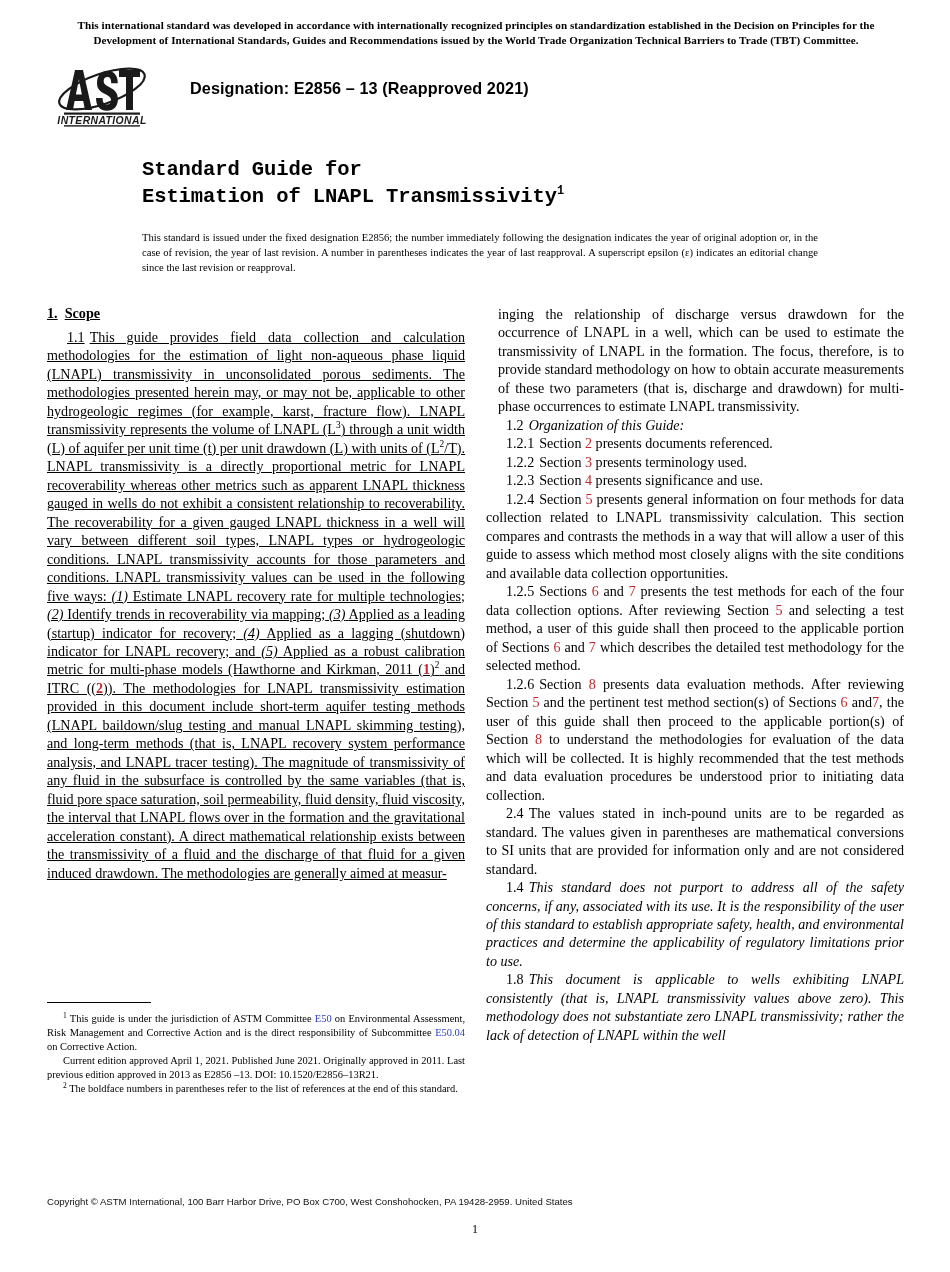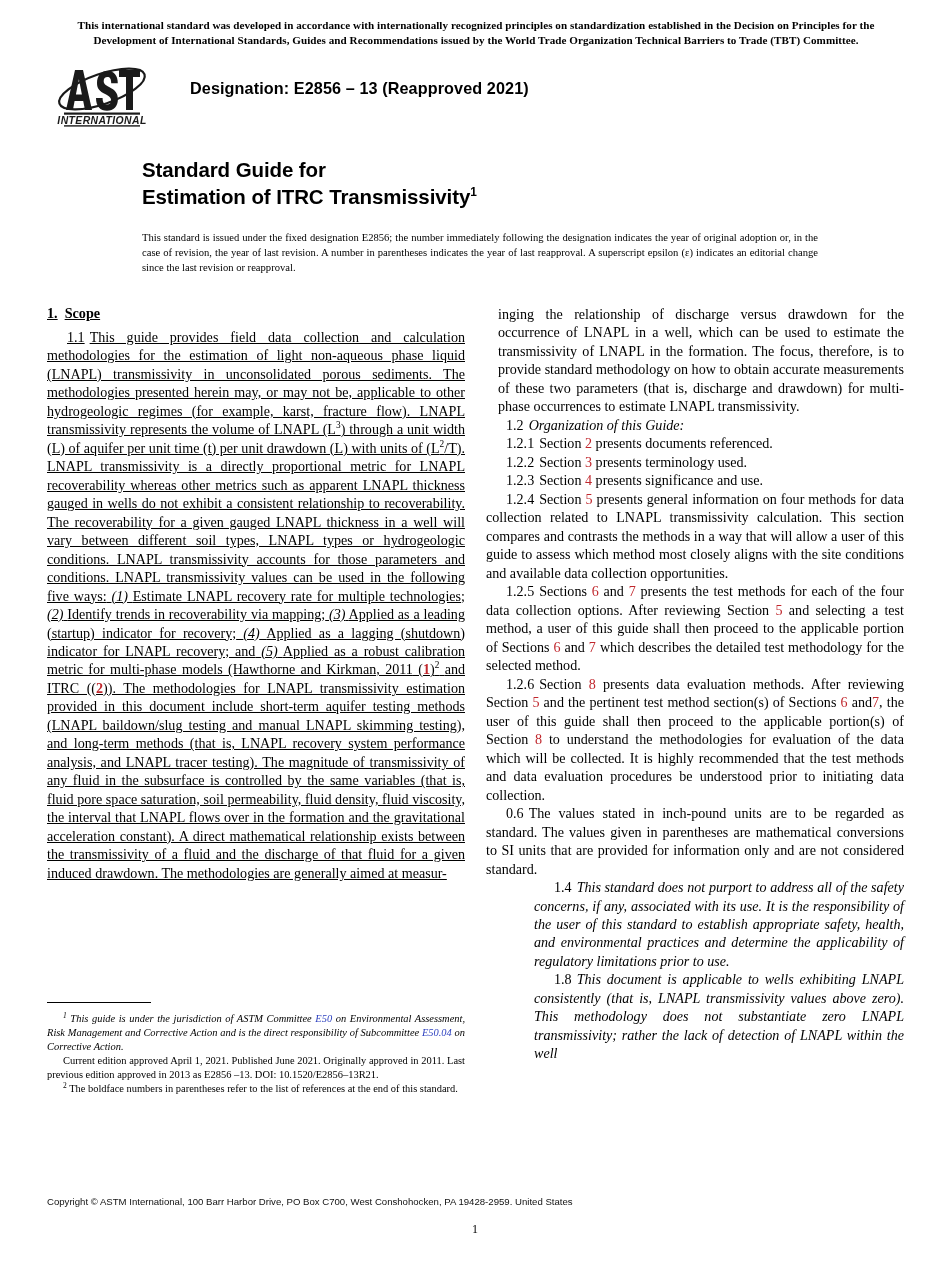--- a/index.html
+++ b/index.html
@@ -62,21 +62,21 @@
     font-weight: bold;
     letter-spacing: 0.1px;
   }
 
   
   .title-block {
     position: absolute;
     left: 142px;
     top: 157px;
     width: 700px;
-    font-family: Liberation Sans, sans-serif;
+    font-family: Liberation Mono, monospace;
     font-size: 20.5px;
     font-weight: bold;
     line-height: 1.30;
     letter-spacing: -0.1px;
   }
   .title-block sup {
     font-size: 0.58em;
     vertical-align: super;
     line-height: 0;
     font-weight: bold;
@@ -119,21 +119,21 @@
   p.para {
     margin: 0;
     text-indent: 20px;
     text-align: justify;
     text-justify: inter-word;
     hyphens: none;
   }
   p.para + p.para { margin-top: 0px; }
   p.gap { margin-top: 12.5px; }
   p.noindent { text-indent: 0; margin-left: 12px; }
-  p.italic { font-style: italic; margin-left: 48px; }
+  p.italic { font-style: italic; }
 
   .lnum { white-space: nowrap; }
   .lnum-sp { display: inline-block; width: 5px; }
 
   sup.sup { font-size: 0.66em; vertical-align: super; line-height: 0; }
 
   
   .xref  { color: #c0272d; }
   .bref  { color: #c0272d; font-weight: bold; }
   .clink { color: #2b3fbf; }
@@ -157,21 +157,21 @@
     font-size: 10.45px;
     line-height: 1.335;
     text-align: justify;
     text-justify: inter-word;
   }
   .footnotes p {
     margin: 0;
     text-indent: 16px;
     text-align: justify;
   }
-  .footnotes p.fn-first { text-indent: 16px; font-style: italic; }
+  .footnotes p.fn-first { text-indent: 16px; }
   .footnotes sup { font-size: 0.72em; vertical-align: super; line-height: 0; }
 
   
   .copyright {
     position: absolute;
     left: 47px;
     top: 1196px;
     width: 860px;
     font-family: "Liberation Sans", sans-serif;
     font-size: 9.6px;
@@ -215,21 +215,21 @@
 
         <text x="46" y="60.5" font-family="Liberation Sans, sans-serif" font-size="10.4" font-weight="bold" font-style="italic" text-anchor="middle" letter-spacing="0.4" fill="#1a1a1a">INTERNATIONAL</text>
         <rect x="8" y="62.2" width="76" height="1.4" fill="#1a1a1a"></rect>
       </svg>
     </div>
     <div class="designation">Designation: E2856 – 13 (Reapproved 2021)</div>
   </div>
 
   <div class="title-block">
     <div>Standard Guide for</div>
-    <div><span>Estimation of ITRC Transmissivity</span><sup>1</sup></div>
+    <div><span>Estimation of LNAPL Transmissivity</span><sup>1</sup></div>
   </div>
 
   <div class="issuance">This standard is issued under the fixed designation E2856; the number immediately following the designation indicates the year of original adoption or, in the case of revision, the year of last revision. A number in parentheses indicates the year of last reapproval. A superscript epsilon (ε) indicates an editorial change since the last revision or reapproval.</div>
 
   <div class="col col-left">
 
     <h2 class="section-head">
       <span class="num">1.</span><span>Scope</span>
     </h2>
 
@@ -253,21 +253,21 @@
     <p class="para"><span class="lnum">1.2.2</span><span class="lnum-sp"></span><span>Section</span> <span class="xref">3</span> <span>presents terminology used.</span></p>
 
     <p class="para"><span class="lnum">1.2.3</span><span class="lnum-sp"></span><span>Section</span> <span class="xref">4</span> <span>presents significance and use.</span></p>
 
     <p class="para"><span class="lnum">1.2.4</span><span class="lnum-sp"></span><span>Section</span> <span class="xref">5</span> <span>presents general information on four methods for data collection related to LNAPL transmissivity calculation. This section compares and contrasts the methods in a way that will allow a user of this guide to assess which method most closely aligns with the site conditions and available data collection opportunities.</span></p>
 
     <p class="para"><span class="lnum">1.2.5</span><span class="lnum-sp"></span><span>Sections</span> <span class="xref">6</span> <span>and</span> <span class="xref">7</span> <span>presents the test methods for each of the four data collection options. After reviewing Section</span> <span class="xref">5</span> <span>and selecting a test method, a user of this guide shall then proceed to the applicable portion of Sections</span> <span class="xref">6</span> <span>and</span> <span class="xref">7</span> <span>which describes the detailed test methodology for the selected method.</span></p>
 
     <p class="para"><span class="lnum">1.2.6</span><span class="lnum-sp"></span><span>Section</span> <span class="xref">8</span> <span>presents data evaluation methods. After reviewing Section</span> <span class="xref">5</span> <span>and the pertinent test method section(s) of Sections</span> <span class="xref">6</span> <span>and</span><span class="xref">7</span><span>, the user of this guide shall then proceed to the applicable portion(s) of Section</span> <span class="xref">8</span> <span>to understand the methodologies for evaluation of the data which will be collected. It is highly recommended that the test methods and data evaluation procedures be understood prior to initiating data collection.</span></p>
 
-    <p class="para gap"><span class="lnum">0.6</span><span class="lnum-sp"></span><span>The values stated in inch-pound units are to be regarded as standard. The values given in parentheses are mathematical conversions to SI units that are provided for information only and are not considered standard.</span></p>
+    <p class="para gap"><span class="lnum">2.4</span><span class="lnum-sp"></span><span>The values stated in inch-pound units are to be regarded as standard. The values given in parentheses are mathematical conversions to SI units that are provided for information only and are not considered standard.</span></p>
 
     <p class="para gap italic"><span class="lnum" style="font-style:normal">1.4</span><span class="lnum-sp"></span><span>This standard does not purport to address all of the safety concerns, if any, associated with its use. It is the responsibility of the user of this standard to establish appropriate safety, health, and environmental practices and determine the applicability of regulatory limitations prior to use.</span></p>
 
     <p class="para gap italic"><span class="lnum" style="font-style:normal">1.8</span><span class="lnum-sp"></span><span>This document is applicable to wells exhibiting LNAPL consistently (that is, LNAPL transmissivity values above zero). This methodology does not substantiate zero LNAPL transmissivity; rather the lack of detection of LNAPL within the well</span></p>
 
   </div>
 
   <div class="footnote-rule"></div>
 
   <div class="footnotes">

